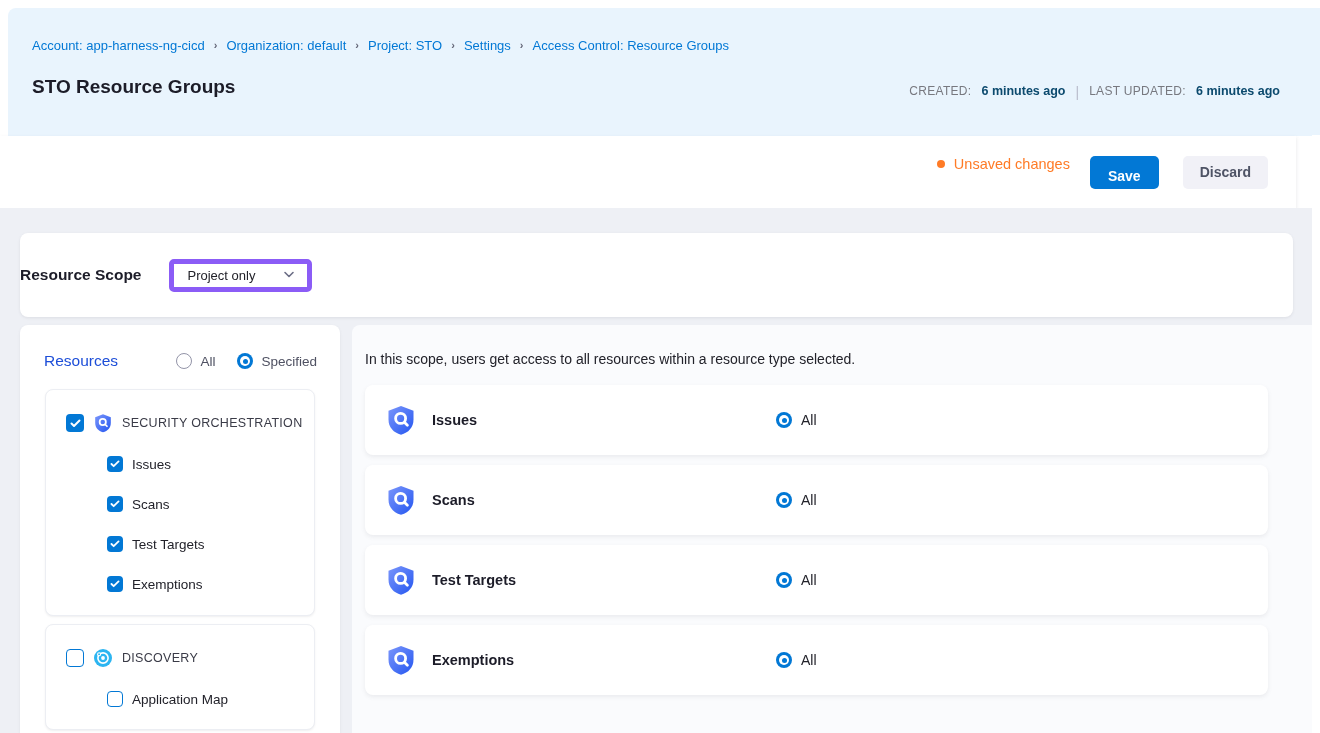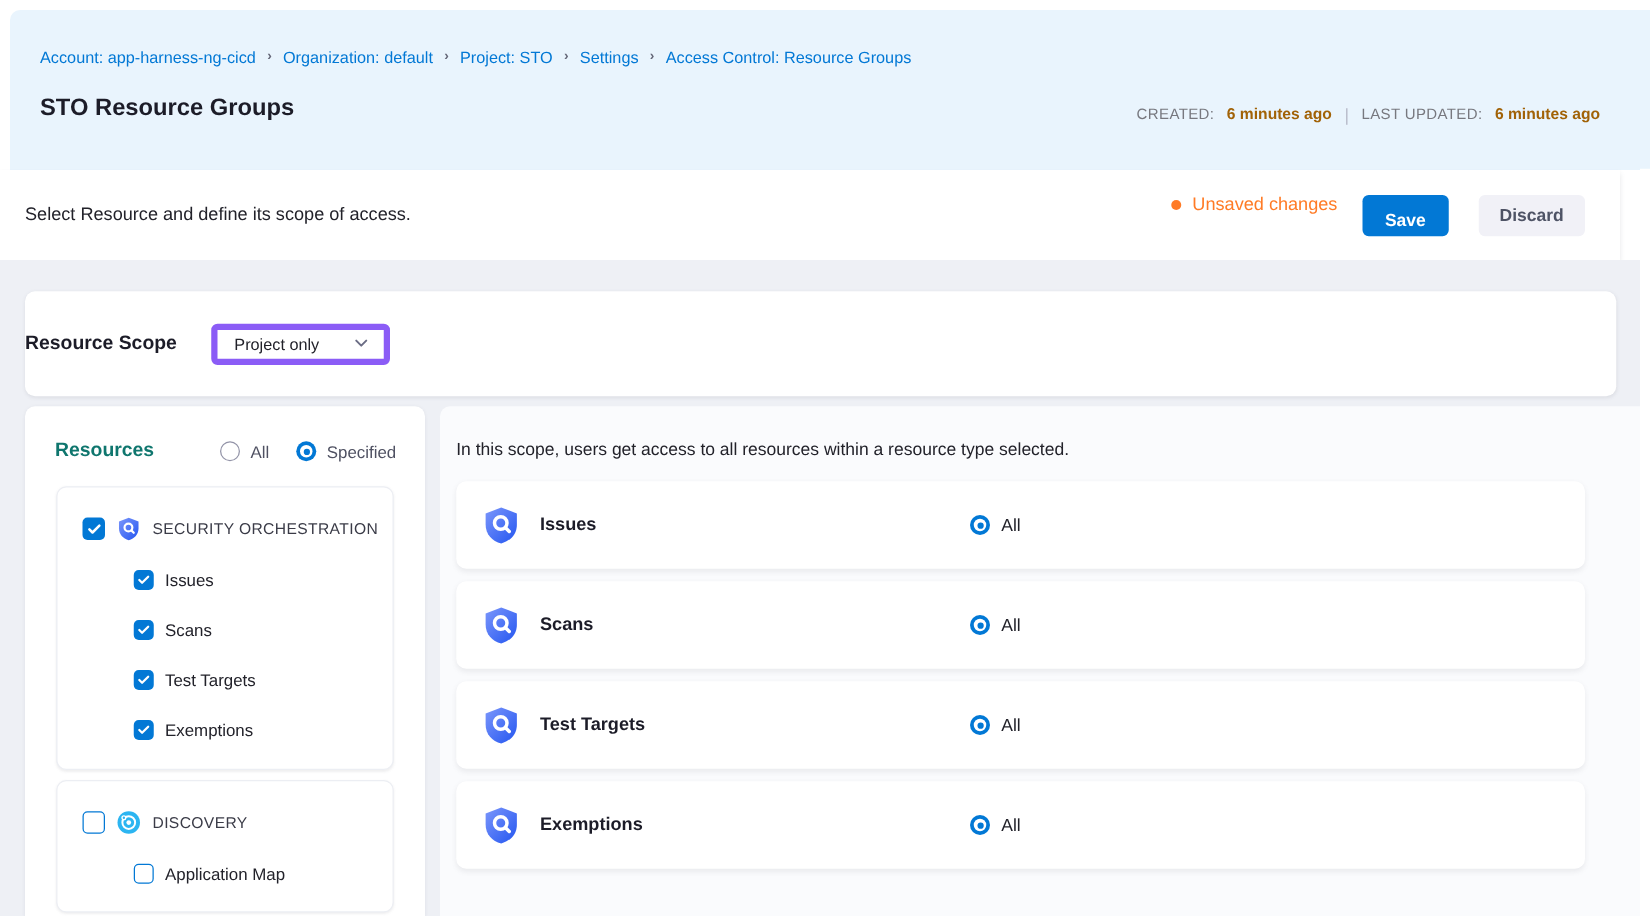--- a/index.html
+++ b/index.html
@@ -25,21 +25,21 @@
   .crumb-sep { color:#646677; font-size:11px; font-weight:700; transform:translateY(-1px); }
   .page-title {
     position:absolute; left:24px; top:68px;
     font-size:19px; font-weight:700; color:#1c1c28;
   }
   .header-meta {
     position:absolute; right:40px; top:76px;
     display:flex; align-items:flex-start; gap:10px; font-size:12px;
   }
   .meta-label { color:#77787f; letter-spacing:.3px; }
-  .meta-value { color:#a16207; font-weight:700; font-size:12.5px; }
+  .meta-value { color:#0c4a6e; font-weight:700; font-size:12.5px; }
   .meta-divider { color:#b9bccb; font-size:14px; }
 
   
   .toolbar {
     position:absolute; left:0; top:136px; width:1296px; height:72px;
     background:#ffffff; box-shadow:0 2px 4px rgba(96,97,112,.16);
     display:flex; align-items:center; padding:0 28px 0 20px;
   }
   .toolbar-desc { font-size:14.5px; color:#22222a; }
   .toolbar-right { margin-left:auto; display:flex; align-items:flex-start; gap:20px; }
@@ -68,21 +68,21 @@
 
   
   .left-card {
     position:absolute; left:20px; top:325px; width:320px; height:408px;
     background:#fff; border-radius:8px 8px 0 0; box-shadow:0 1px 3px rgba(96,97,112,.10);
   }
   .resources-header {
     position:absolute; left:24px; right:23px; top:27px;
     display:flex; align-items:center;
   }
-  .resources-title { font-size:15.5px; font-weight:700; color:#0f766e;text-align:center; }
+  .resources-title { font-size:15.5px; font-weight:400; color:#1d4ed8;text-align:center; }
   .mode-radios { margin-left:auto; display:flex; align-items:center; gap:22px; }
   .radio-opt { display:flex; align-items:center; gap:8px; font-size:13.5px; color:#4f5162; cursor:pointer; }
 
   .radio { width:16px; height:16px; border-radius:50%; flex:0 0 auto; }
   .radio.selected { background:#0278d5; display:flex; align-items:center; justify-content:center; }
   .radio-inner { width:10px; height:10px; border-radius:50%; background:#fff;
                  display:flex; align-items:center; justify-content:center; }
   .radio-dot { width:5px; height:5px; border-radius:50%; background:#0278d5; }
   .radio.unselected { background:#fff; border:1.5px solid #9394a8; }
 
@@ -156,21 +156,20 @@
   <div class="header-meta">
     <span class="meta-label">CREATED:</span>
     <span class="meta-value">6 minutes ago</span>
     <span class="meta-divider">|</span>
     <span class="meta-label">LAST UPDATED:</span>
     <span class="meta-value">6 minutes ago</span>
   </div>
 </div>
 
 <div class="toolbar">
-  <span class="toolbar-desc">Select Resource and define its scope of access.</span>
   <div class="toolbar-right">
     <span class="unsaved">
       <span class="unsaved-dot"></span>
       <span>Unsaved changes</span>
     </span>
     <button class="btn btn-save">Save</button>
     <button class="btn btn-discard">Discard</button>
   </div>
 </div>
 

